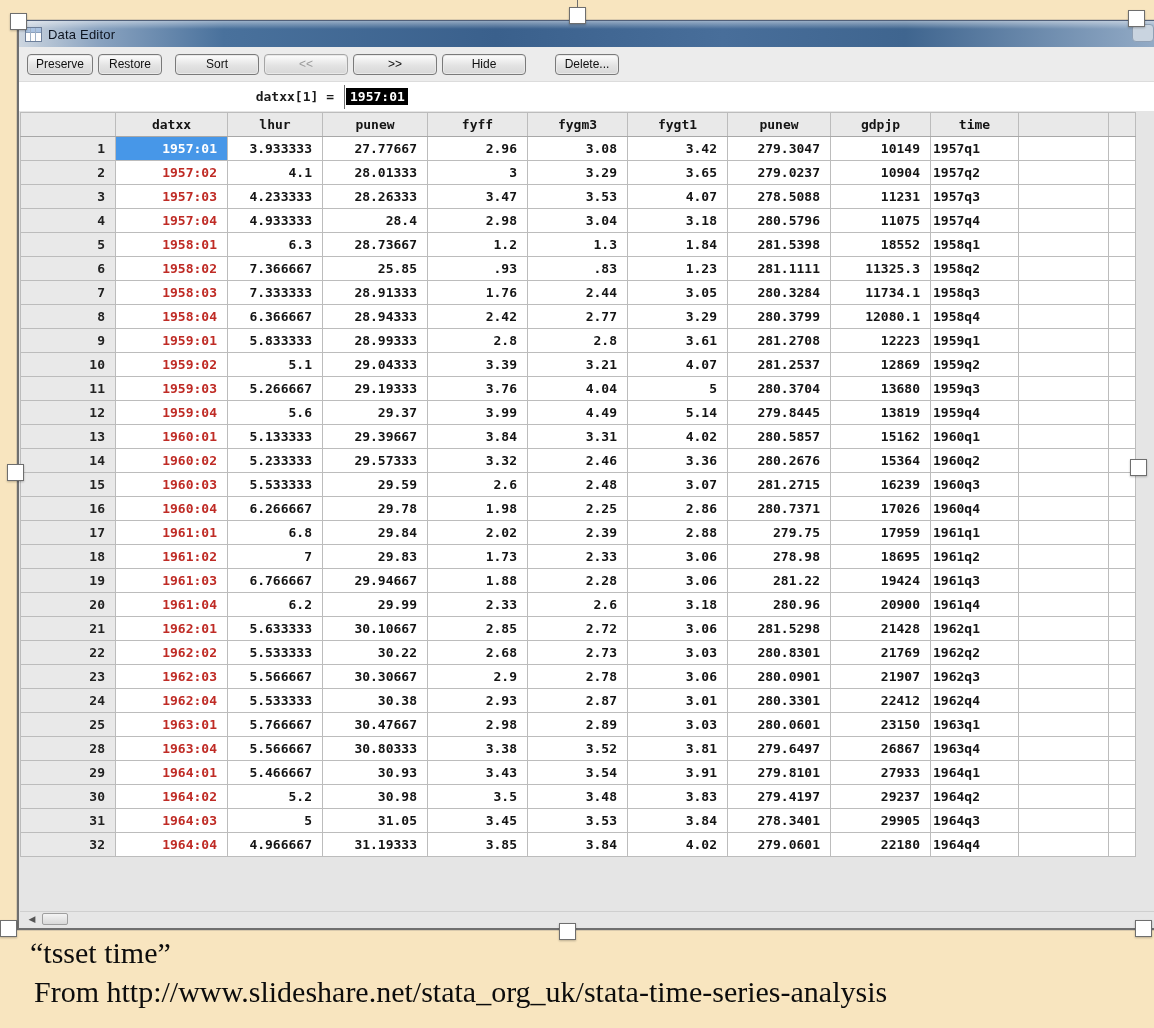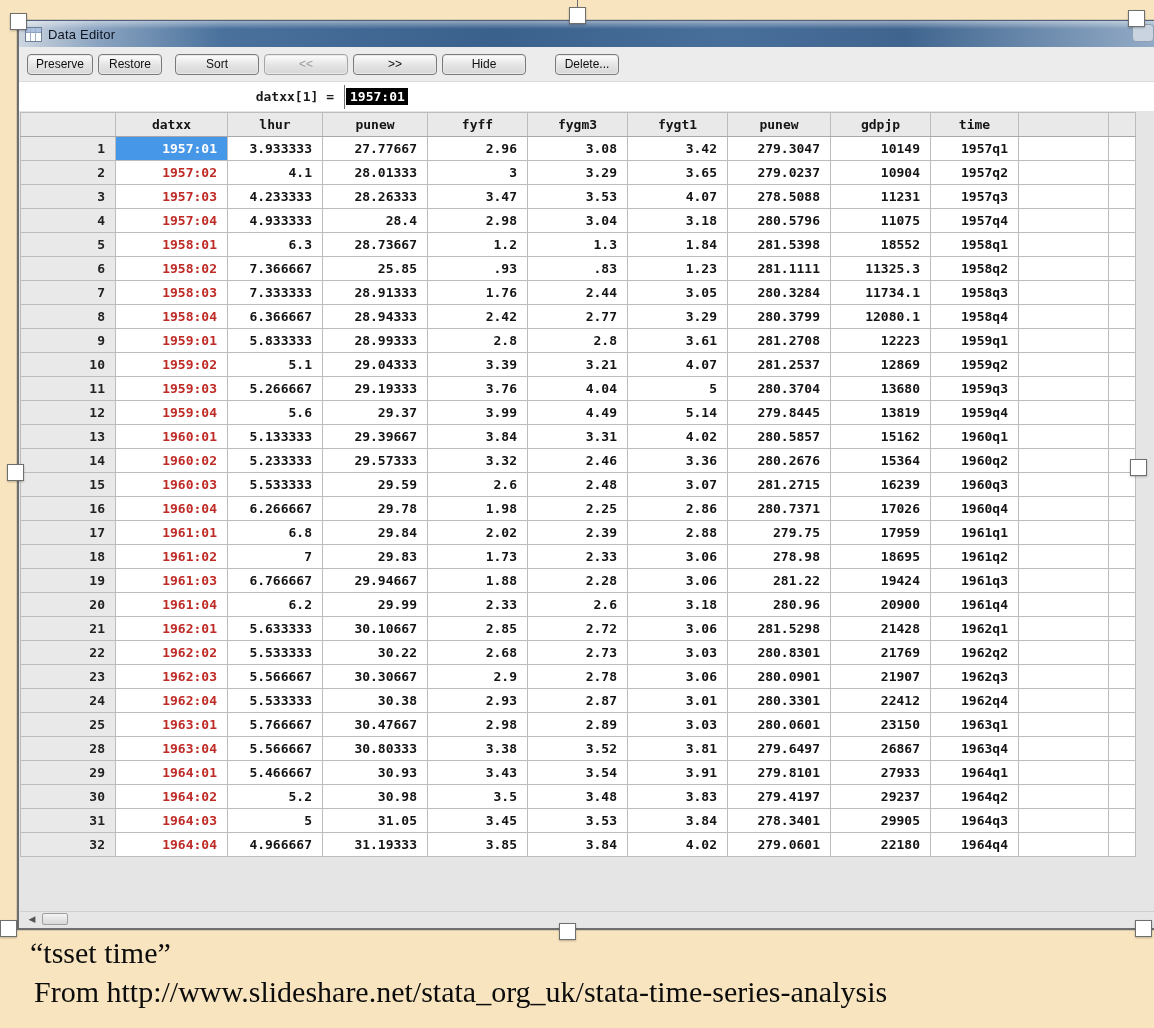--- a/index.html
+++ b/index.html
@@ -154,21 +154,21 @@
   }
   td.rownum {
     background: #e9e9e9;
     text-align: right;
     padding-right: 14px;
     color: #222;
   }
   td.num { text-align: right; background: #fff; }
   td.datxx { text-align: right; background: #fff; color: #bf2b25; padding-right: 12px; }
   td.datxx.selected { background: #4797e8; color: #fff; }
-  td.timecol { text-align: right; background: #fff; padding-right: 16px; }
+  td.timecol { text-align: left; background: #fff; padding-right: 16px; }
   td.empty { background: #fff; }
 
   
   .hscroll {
     position: absolute;
     left: 1px; right: 1px; bottom: 2px;
     height: 15px;
     background: #e6e6e6;
     border-top: 1px solid #cfcfcf;
   }

